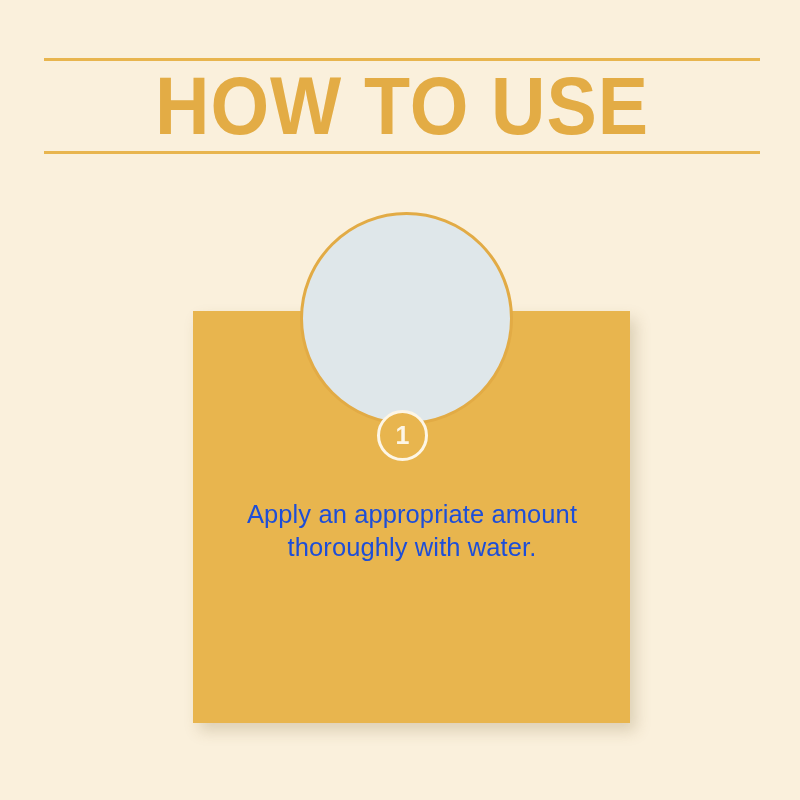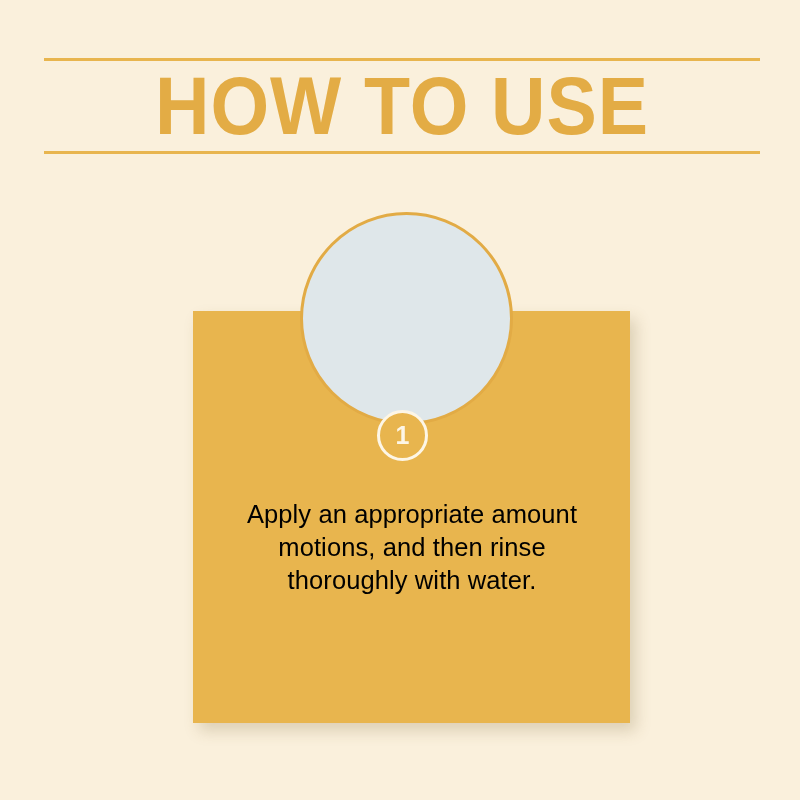--- a/index.html
+++ b/index.html
@@ -128,21 +128,21 @@
     line-height: 1;
   }
 
   
   .body-copy {
     position: absolute;
     left: 203px;
     top: 498px;
     width: 418px;
     text-align: center;
-    color: #000000;
+    color: #1d4ed8;
     font-size: 25.5px;
     line-height: 33px;
     font-weight: 400;
     letter-spacing: 0.1px;
   }
   .body-copy .line { display: block; white-space: nowrap; }
 </style>
 </head>
 <body>
 
@@ -155,15 +155,14 @@
 <div class="card"></div>
 
 <div class="photo-wrap">
   <div class="photo"></div>
 </div>
 
 <div class="badge">1</div>
 
 <div class="body-copy">
   <span class="line">Apply an appropriate amount</span>
-  <span class="line">motions, and then rinse</span>
   <span class="line">thoroughly with water.</span>
 </div>
 
 </body></html>

